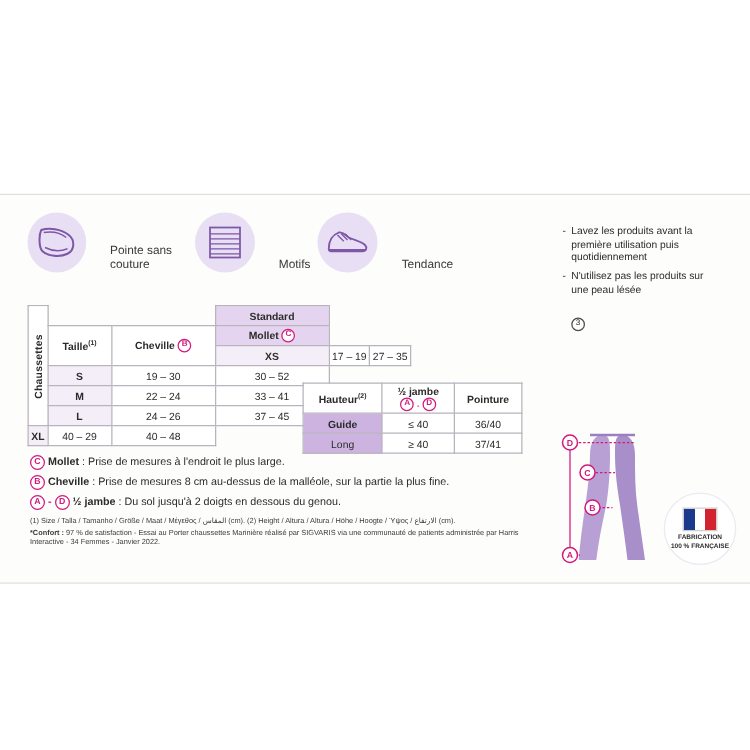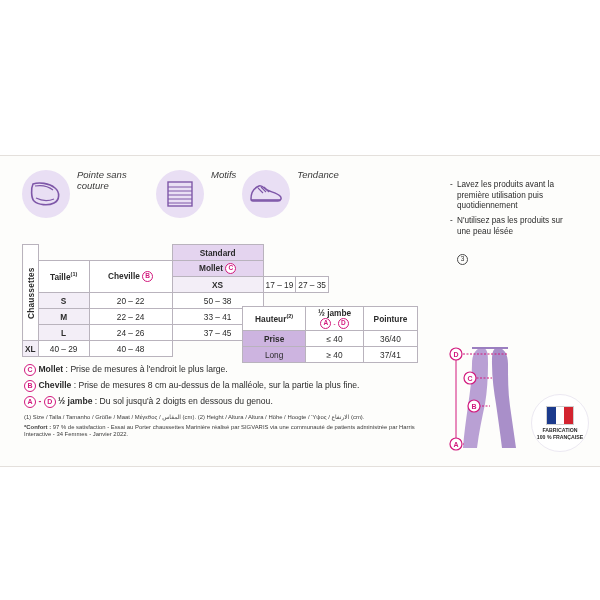--- a/index.html
+++ b/index.html
@@ -17,21 +17,21 @@
     background:#fdfdfb;
     border-top:1px solid #e4e0dc;
     border-bottom:1px solid #e4e0dc;
   }
   .inner{position:relative;width:100%;height:100%;}
 
   
   .left{position:absolute;left:14px;top:8px;width:404px;height:294px;}
 
   .pictos{display:flex;align-items:center;gap:6px;margin:6px 0 6px 8px;}
-  .picto-block{display:flex;align-items:flex-start;gap:7px;font-style:italic;}
+  .picto-block{display:flex;align-items:flex-end;gap:19px;}
   .picto-circle{
     width:48px;height:48px;border-radius:50%;
     background:#e9dff4;display:flex;align-items:center;justify-content:center;
   }
   .picto-label{font-size:9.5px;line-height:1.15;color:#3a3a3a;max-width:62px;}
 
   
   table{border-collapse:collapse;}
   .tbl td,.tbl th{
     border:1px solid #b9b3bd;
@@ -168,22 +168,22 @@
         </td>
       </tr>
 
       <tr>
         <td class="size-col">XS</td>
         <td>17 – 19</td>
         <td>27 – 35</td>
       </tr>
       <tr>
         <td class="size-col">S</td>
-        <td>20 – 22</td>
-        <td>50 – 38</td>
+        <td>19 – 30</td>
+        <td>30 – 52</td>
       </tr>
       <tr>
         <td class="size-col lilac">M</td>
         <td>22 – 24</td>
         <td>33 – 41</td>
       </tr>
       <tr>
         <td class="size-col">L</td>
         <td>24 – 26</td>
         <td>37 – 45</td>
@@ -206,21 +206,21 @@
           <div>½ jambe</div>
           <div>
             <span class="badge small">A</span>
             <span style="font-size:6px;color:#d2197d;">-</span>
             <span class="badge small">D</span>
           </div>
         </td>
         <td class="hdr" style="width:52px;">Pointure</td>
       </tr>
       <tr>
-        <td class="lilac" style="font-weight:bold">Prise</td>
+        <td class="lilac" style="font-weight:bold">Guide</td>
         <td>≤ 40</td>
         <td>36/40</td>
       </tr>
       <tr>
         <td class="lilac" style="font-weight:normal">Long</td>
         <td>≥ 40</td>
         <td>37/41</td>
       </tr>
     </tbody>
         </table>

